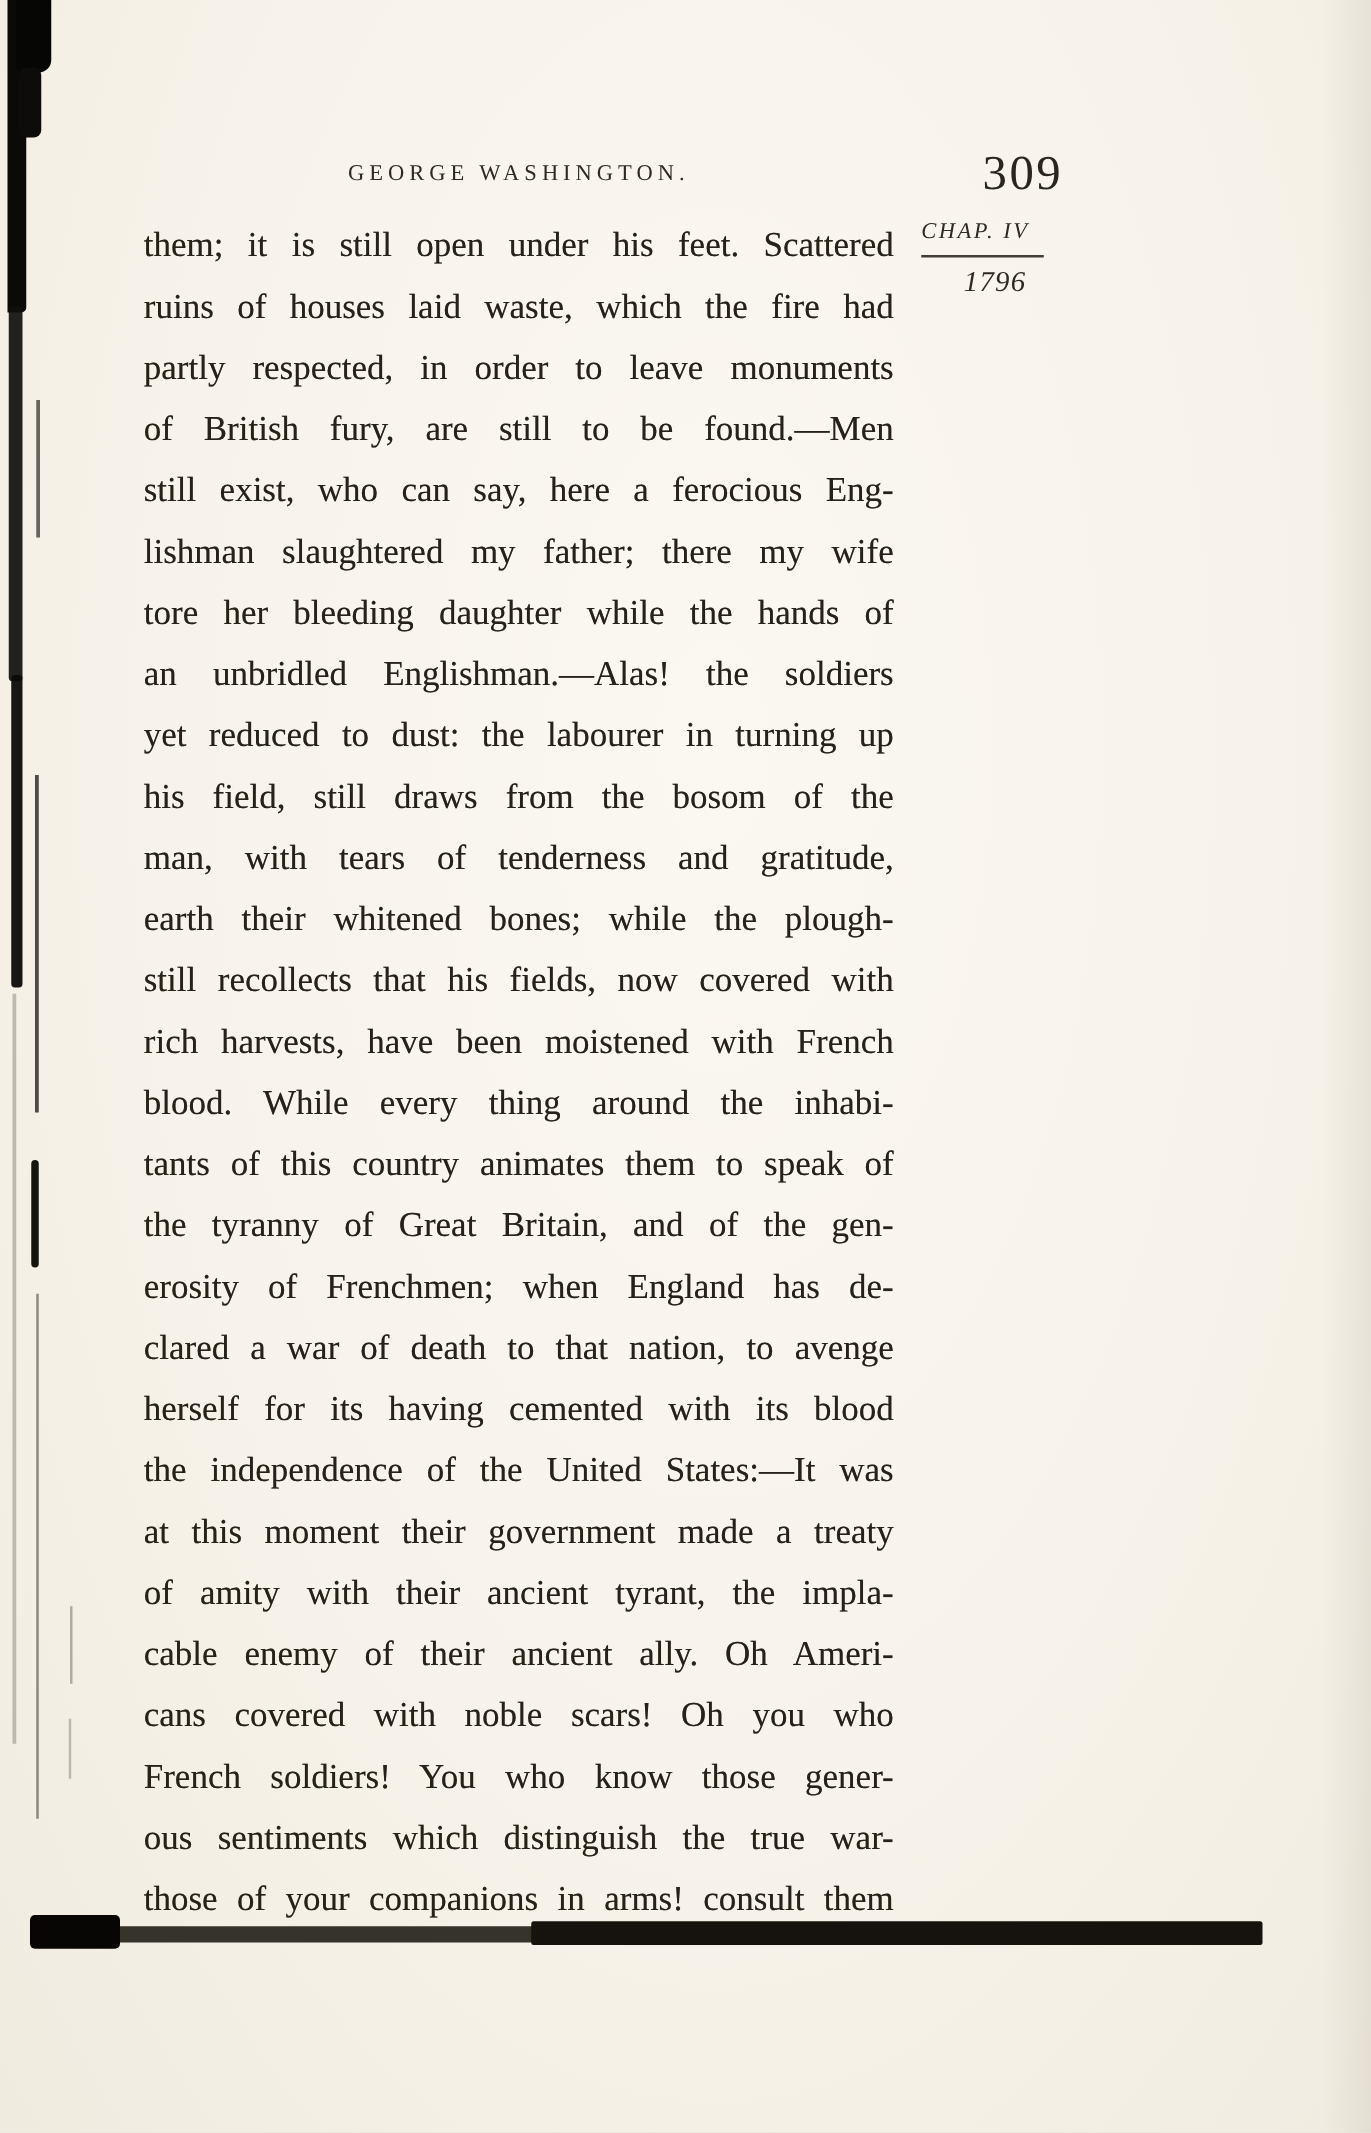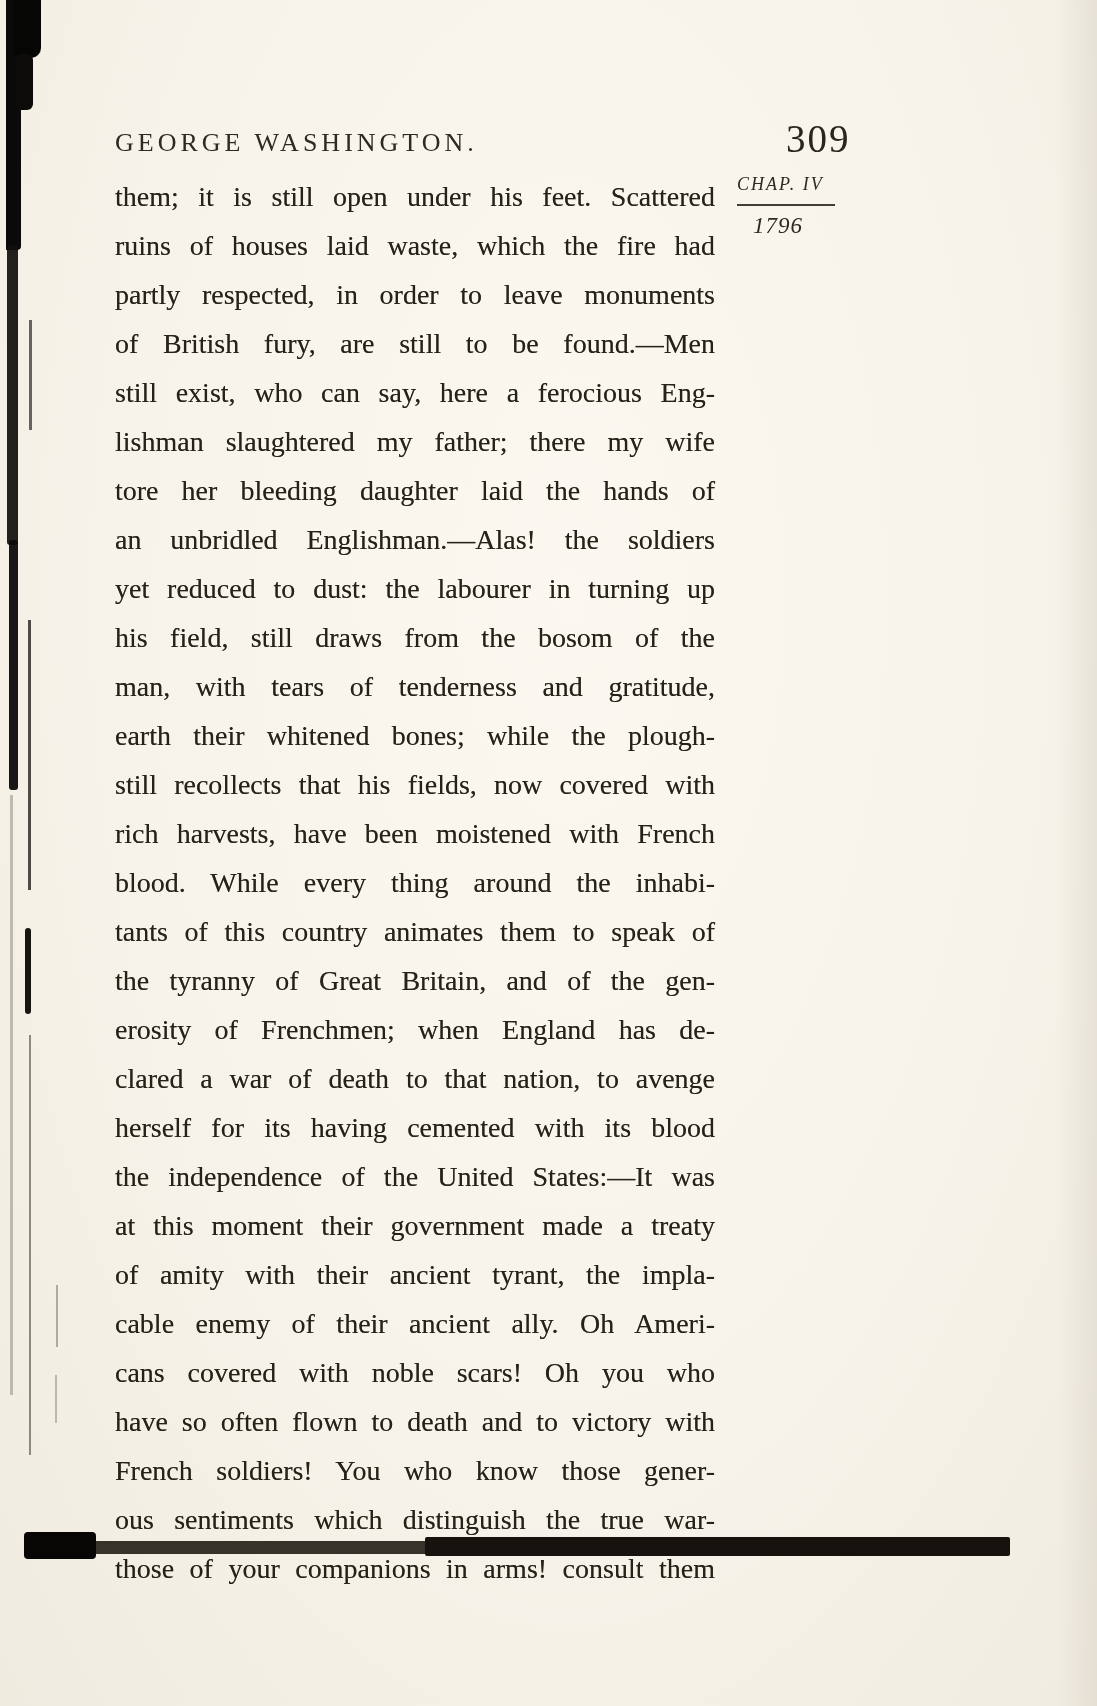--- a/index.html
+++ b/index.html
@@ -22,21 +22,22 @@
     position: absolute;
     right: 0; top: 0;
     width: 40px; height: 100%;
     background: linear-gradient(to right, rgba(190,184,170,0) 0%, rgba(190,184,170,0.25) 100%);
   }
 
   .running-title {
     position: absolute;
     left: 115px; top: 128px;
     width: 600px;
-    font-size: 26px;
+    text-align: center;
+    font-size: 18px;
     letter-spacing: 4px;
     color: #2e2a23;
   }
   .page-number {
     position: absolute;
     left: 786px; top: 116px;
     font-size: 39px;
     letter-spacing: 2px;
     color: #2a261f;
   }
@@ -72,20 +73,21 @@
     width: 98px;
     height: 2px;
     background: #433e35;
     margin-top: 9px;
   }
   .margin-year {
     font-size: 23px;
     letter-spacing: 1px;
     margin-top: 7px;
     padding-left: 16px;
+    text-align: center;
   }
 
   
   .artifacts { position: absolute; inset: 0; pointer-events: none; }
   .artifacts div { position: absolute; }
   .edge-blob-top   { left: 13px; top: 0;      width: 28px; height: 58px;  background: #060605; border-radius: 0 0 10px 6px; }
   .edge-blob-top2  { left: 15px; top: 54px;   width: 18px; height: 56px;  background: #0d0c0a; border-radius: 6px; }
   .edge-strip-1    { left: 6px;  top: 0;      width: 15px; height: 250px; background: #0b0a09; border-radius: 0 4px 4px 0; }
   .edge-strip-2    { left: 7px;  top: 245px;  width: 11px; height: 300px; background: #100f0d; opacity: .92; border-radius: 3px; }
   .edge-strip-3    { left: 9px;  top: 540px;  width: 9px;  height: 250px; background: #0c0b0a; opacity: .95; border-radius: 3px; }
@@ -112,40 +114,39 @@
   <div class="page-number">309</div>
 
   <div class="body-text">
 
   <div class="text-line">them; it is still open under his feet. Scattered</div>
       <div class="text-line">ruins of houses laid waste, which the fire had</div>
       <div class="text-line">partly respected, in order to leave monuments</div>
       <div class="text-line">of British fury, are still to be found.—Men</div>
       <div class="text-line">still exist, who can say, here a ferocious Eng-</div>
       <div class="text-line">lishman slaughtered my father; there my wife</div>
-      <div class="text-line">tore her bleeding daughter laid the hands of</div>
+      <div class="text-line">tore her bleeding daughter while the hands of</div>
       <div class="text-line">an unbridled Englishman.—Alas! the soldiers</div>
       <div class="text-line">yet reduced to dust: the labourer in turning up</div>
       <div class="text-line">his field, still draws from the bosom of the</div>
       <div class="text-line">man, with tears of tenderness and gratitude,</div>
       <div class="text-line">earth their whitened bones; while the plough-</div>
       <div class="text-line">still recollects that his fields, now covered with</div>
       <div class="text-line">rich harvests, have been moistened with French</div>
       <div class="text-line">blood. While every thing around the inhabi-</div>
       <div class="text-line">tants of this country animates them to speak of</div>
       <div class="text-line">the tyranny of Great Britain, and of the gen-</div>
       <div class="text-line">erosity of Frenchmen; when England has de-</div>
       <div class="text-line">clared a war of death to that nation, to avenge</div>
       <div class="text-line">herself for its having cemented with its blood</div>
       <div class="text-line">the independence of the United States:—It was</div>
       <div class="text-line">at this moment their government made a treaty</div>
       <div class="text-line">of amity with their ancient tyrant, the impla-</div>
       <div class="text-line">cable enemy of their ancient ally. Oh Ameri-</div>
       <div class="text-line">cans covered with noble scars! Oh you who</div>
-      <div class="text-line">have so often flown to death and to victory with</div>
       <div class="text-line">French soldiers! You who know those gener-</div>
       <div class="text-line">ous sentiments which distinguish the true war-</div>
       <div class="text-line">those of your companions in arms! consult them</div>
     </div>
 
   <div class="margin-notes">
     <div class="margin-chapter">CHAP. IV</div>
     <div class="margin-rule"></div>
     <div class="margin-year">1796</div>
   </div>

